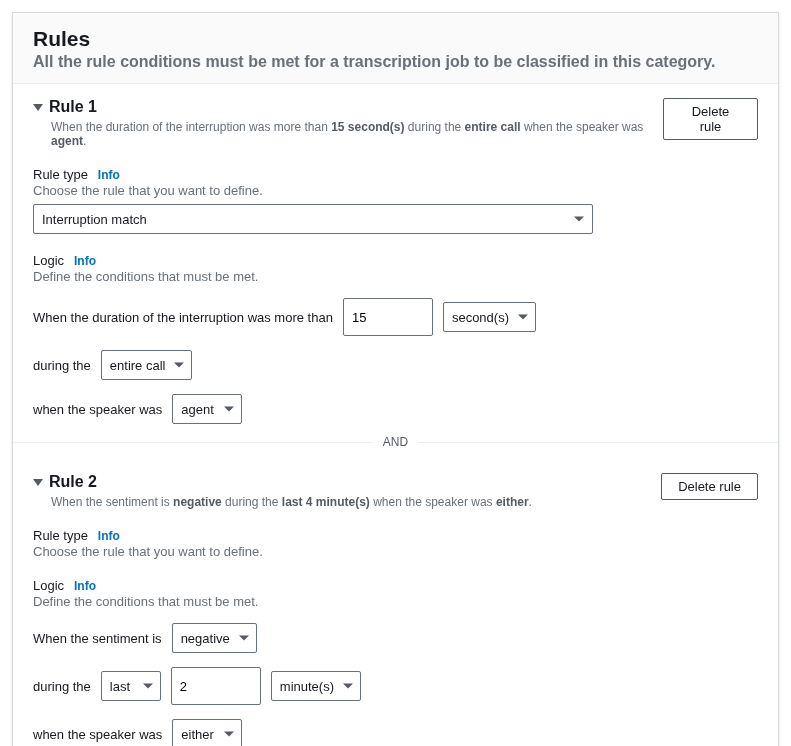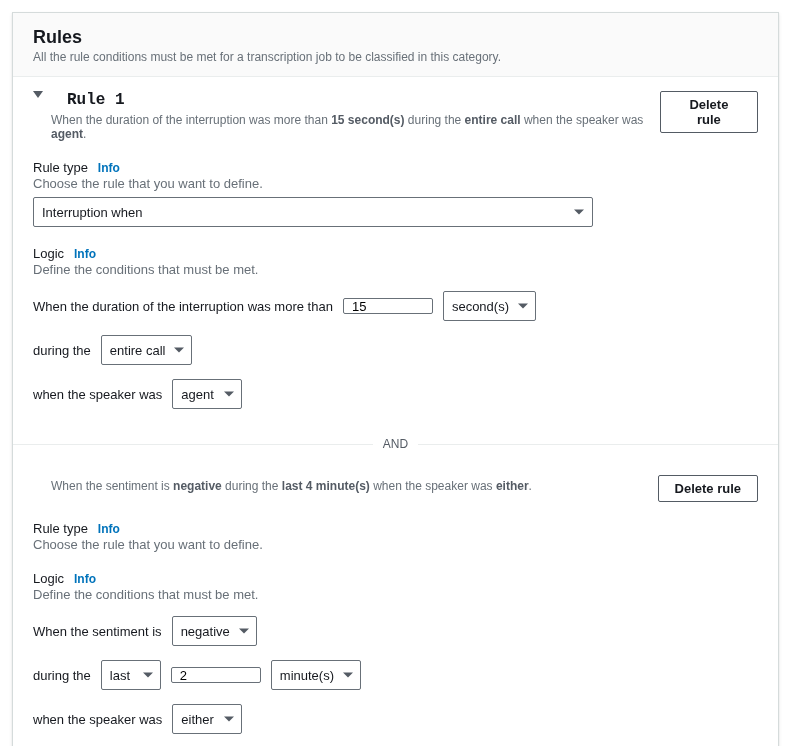--- a/index.html
+++ b/index.html
@@ -15,42 +15,42 @@
     box-shadow: 0 1px 1px rgba(0,0,0,0.1), 0 2px 4px rgba(0,0,0,0.08);
     width: 767px;
     background: #fff;
   }
   .panel-header {
     background: #fafafa;
     padding: 14px 20px 12px 20px;
     border-bottom: 1px solid #eaeded;
   }
   .panel-title {
-    font-size: 18px;
+    font-size: 21px;
     font-weight: 700;
     color: #16191f;
     margin-bottom: 2px;
   }
   .panel-sub {
-    font-size: 12px;
+    font-size: 16px;
     color: #687078;
+    font-weight: bold;
   }
   .rule-block {
     padding: 14px 20px 16px 20px;
   }
   .rule-header-row {
     display: flex;
     justify-content: space-between;
     align-items: flex-start;
   }
   .rule-title-wrap {
     display: flex;
-    align-items: flex-start;
-    gap: 24px;
-    font-family: Liberation Mono, monospace;
+    align-items: center;
+    gap: 6px;
   }
   .disclose {
     width: 0; height: 0;
     border-left: 5px solid transparent;
     border-right: 5px solid transparent;
     border-top: 7px solid #545b64;
     display: inline-block;
   }
   .rule-title {
     font-size: 16px;
@@ -62,21 +62,21 @@
     color: #687078;
     margin-top: 4px;
     margin-left: 18px;
   }
   .rule-summary b { color: #545b64; font-weight: 700; }
   .btn {
     background: #fff;
     border: 1px solid #545b64;
     color: #16191f;
     font-size: 13px;
-    font-weight: 700;
+    font-weight: 400;
     padding: 5px 16px;
     cursor: pointer;
     border-radius: 2px;
   }
   .field-group { margin-top: 18px; margin-left: 0; }
   .field-label {
     font-size: 13px;
     font-weight: 400;
     color: #16191f;
   }
@@ -126,32 +126,32 @@
     margin-top: 14px;
     font-size: 13px;
     flex-wrap: wrap;
   }
   .text-input {
     border: 1px solid #687078;
     padding: 5px 8px;
     font-size: 13px;
     border-radius: 2px;
     width: 90px;
-    height: 16px;
+    height: 38px;
   }
   .sm-select { width: auto; min-width: 70px; display:inline-flex; padding-right: 26px; height:30px;}
   .sm-select .select-caret { right: 7px; }
   .and-divider {
     text-align: center;
     font-size: 12px;
     color: #545b64;
     position: relative;
     padding: 6px 0;
     border-top: 1px solid #eaeded;
-    margin-top: 19px;
+    margin-top: 2px;
   }
   .and-divider span {
     background: #fff;
     padding: 0 10px;
     position: relative;
     top: -14px;
   }
 </style>
 </head>
 <body>
@@ -176,21 +176,21 @@
       </div>
       <button class="btn">Delete rule</button>
     </div>
 
     <div class="field-group">
       <span class="field-label">Rule type</span>
       <span class="info-link">Info</span>
       <div class="field-hint">Choose the rule that you want to define.</div>
       <div class="select-wide">
         <div class="select-box">
-          <span>Interruption when</span>
+          <span>Interruption match</span>
           <span class="select-caret"></span>
         </div>
       </div>
     </div>
 
     <div class="field-group">
       <span class="field-label">Logic</span>
       <span class="info-link">Info</span>
       <div class="field-hint">Define the conditions that must be met.</div>
 
@@ -221,20 +221,24 @@
     </div>
   </div>
 
   <div class="and-divider">
     <span>AND</span>
   </div>
 
   <div class="rule-block" style="padding-top:4px">
     <div class="rule-header-row">
       <div>
+        <div class="rule-title-wrap">
+          <span class="disclose"></span>
+          <span class="rule-title">Rule 2</span>
+        </div>
         <div class="rule-summary">
           <span>When the sentiment is </span><b>negative</b><span> during the </span><b>last 4 minute(s)</b><span> when the speaker was </span><b>either</b><span>.</span>
         </div>
       </div>
       <button class="btn">Delete rule</button>
     </div>
 
     <div class="field-group">
       <span class="field-label">Rule type</span>
       <span class="info-link">Info</span>

